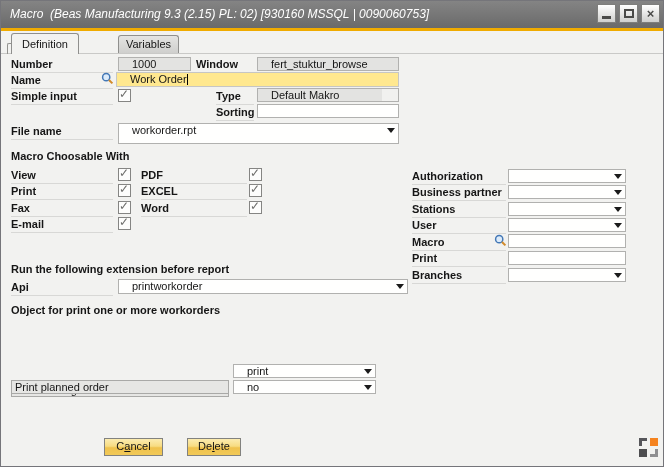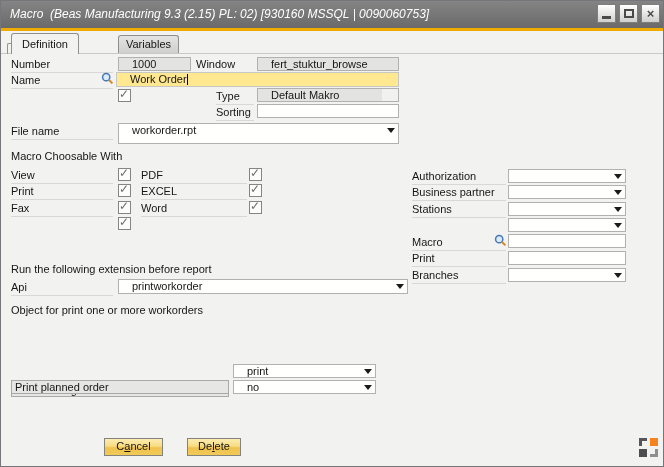--- a/index.html
+++ b/index.html
@@ -20,21 +20,21 @@
   
   .tabline{position:absolute;left:0;top:52px;width:100%;height:1px;background:#c9c9c7;}
   .tabstub{position:absolute;left:6px;top:42px;width:4px;height:10px;
     border-left:1px solid #93938f;border-top:1px solid #93938f;border-top-left-radius:2px;}
   .tab{position:absolute;font-size:11px;text-align:center;box-sizing:border-box;
     border:1px solid #8f8f8d;border-bottom:none;border-radius:3px 3px 0 0;}
   .tab.active{left:10px;top:32px;width:68px;height:21px;background:#f2f2f0;line-height:20px;z-index:2;}
   .tab.inactive{left:98px;top:34px;width:61px;height:18px;line-height:17px;
     background:linear-gradient(#e4e4e2,#cfcfcd);margin-left:19px;}
   
-  .lbl{position:absolute;font-size:11px;height:14px;line-height:13px;white-space:nowrap;overflow:hidden;}
+  .lbl{position:absolute;font-size:11px;height:14px;line-height:13px;white-space:nowrap;overflow:hidden;font-weight:bold;}
   .u{border-bottom:1px solid #d8d8d6;}
   .fld{position:absolute;height:14px;box-sizing:border-box;border:1px solid #b1b1af;
     font-size:11px;line-height:11px;padding:1px 0 0 13px;white-space:nowrap;overflow:hidden;}
   .ro{background:#e3e3e1;}
   .wh{background:#fffffe;}
   .focusfld{background:#ffe88f;border-color:#c6c6c4;}
   .combo{background:#fffffe;}
   .arrow{position:absolute;right:3px;top:4px;width:0;height:0;
     border-left:4px solid transparent;border-right:4px solid transparent;border-top:5px solid #1b1b1b;}
   .cap{position:absolute;right:0;top:0;width:16px;height:12px;background:#f1f1ef;}
@@ -91,20 +91,21 @@
   <div class="lbl u" style="left:195px;top:57px;width:58px">Window</div>
   <div class="fld ro" style="left:256px;top:56px;width:142px">fert_stuktur_browse</div>
 
   <div class="lbl u" style="left:10px;top:73px;width:102px">Name</div>
   <svg class="cfl" style="left:100px;top:71px" viewBox="0 0 13 13">
     <circle cx="5.2" cy="5.2" r="3.6" fill="#dcebfa" stroke="#4478b6" stroke-width="1.5"></circle>
     <line x1="8" y1="8" x2="11.4" y2="11.4" stroke="#d18a2a" stroke-width="2"></line>
   </svg>
   <div class="fld focusfld" style="left:115px;top:71px;width:283px;height:15px"><span>Work Order</span><span class="caret"></span></div>
 
+  <div class="lbl u" style="left:10px;top:89px;width:102px">Simple input</div>
   <div class="cb" style="left:117px;top:88px">
       <span class="mark">✓</span>
     </div>
   <div class="lbl u" style="left:215px;top:89px;width:38px">Type</div>
   <div class="fld ro" style="left:256px;top:87px;width:142px"><span>Default Makro</span><span class="cap"></span></div>
 
   <div class="lbl u" style="left:215px;top:105px;width:38px">Sorting</div>
   <div class="fld wh" style="left:256px;top:103px;width:142px"></div>
 
   <div class="lbl u" style="left:10px;top:124px;width:102px">File name</div>
@@ -132,33 +133,35 @@
 
   <div class="lbl u" style="left:10px;top:201px;width:102px">Fax</div>
   <div class="cb" style="left:117px;top:200px">
       <span class="mark">✓</span>
     </div>
   <div class="lbl u" style="left:140px;top:201px;width:106px">Word</div>
   <div class="cb" style="left:248px;top:200px">
       <span class="mark">✓</span>
     </div>
 
+  <div class="lbl u" style="left:10px;top:217px;width:102px">E-mail</div>
   <div class="cb" style="left:117px;top:216px">
       <span class="mark">✓</span>
     </div>
 
   <div class="lbl u" style="left:411px;top:169px;width:94px">Authorization</div>
   <div class="fld combo" style="left:507px;top:168px;width:118px"><span></span><span class="arrow"></span></div>
 
   <div class="lbl u" style="left:411px;top:185px;width:94px">Business partner</div>
   <div class="fld combo" style="left:507px;top:184px;width:118px"><span></span><span class="arrow"></span></div>
 
   <div class="lbl u" style="left:411px;top:202px;width:94px">Stations</div>
   <div class="fld combo" style="left:507px;top:201px;width:118px"><span></span><span class="arrow"></span></div>
 
+  <div class="lbl u" style="left:411px;top:218px;width:94px">User</div>
   <div class="fld combo" style="left:507px;top:217px;width:118px"><span></span><span class="arrow"></span></div>
 
   <div class="lbl u" style="left:411px;top:235px;width:94px">Macro</div>
   <svg class="cfl" style="left:493px;top:233px" viewBox="0 0 13 13">
     <circle cx="5.2" cy="5.2" r="3.6" fill="#dcebfa" stroke="#4478b6" stroke-width="1.5"></circle>
     <line x1="8" y1="8" x2="11.4" y2="11.4" stroke="#d18a2a" stroke-width="2"></line>
   </svg>
   <div class="fld wh" style="left:507px;top:233px;width:118px"></div>
 
   <div class="lbl u" style="left:411px;top:251px;width:94px">Print</div>

